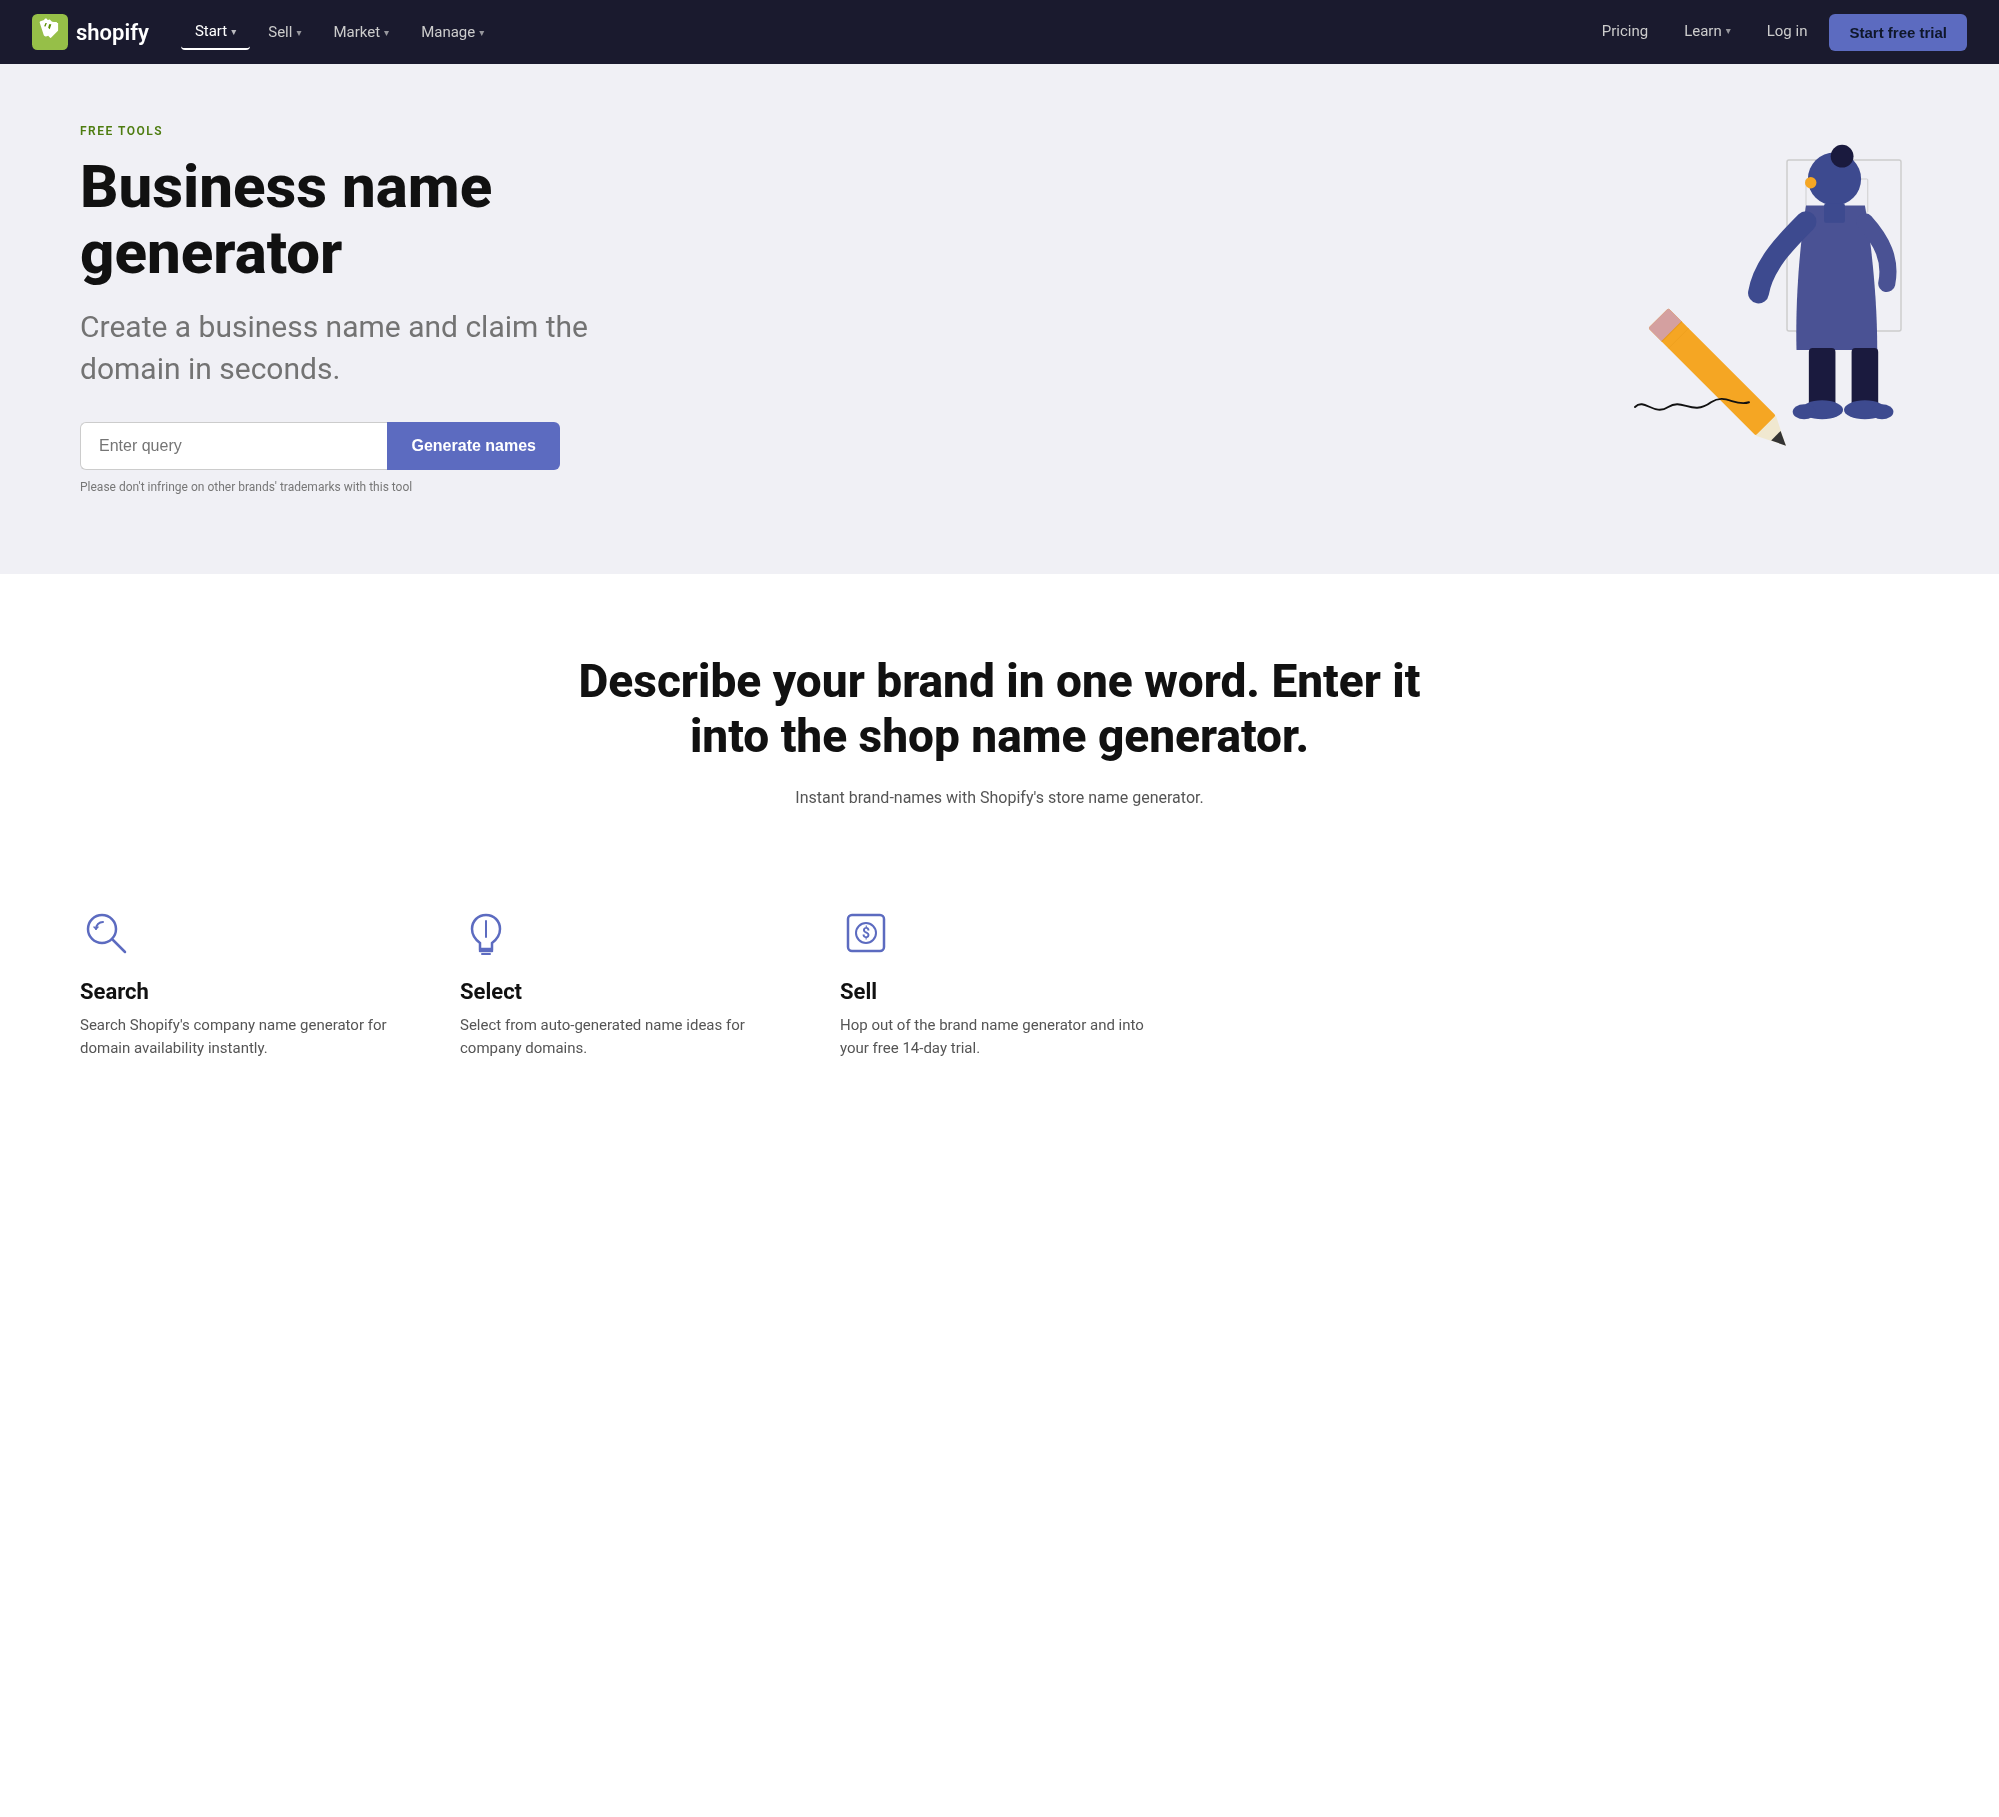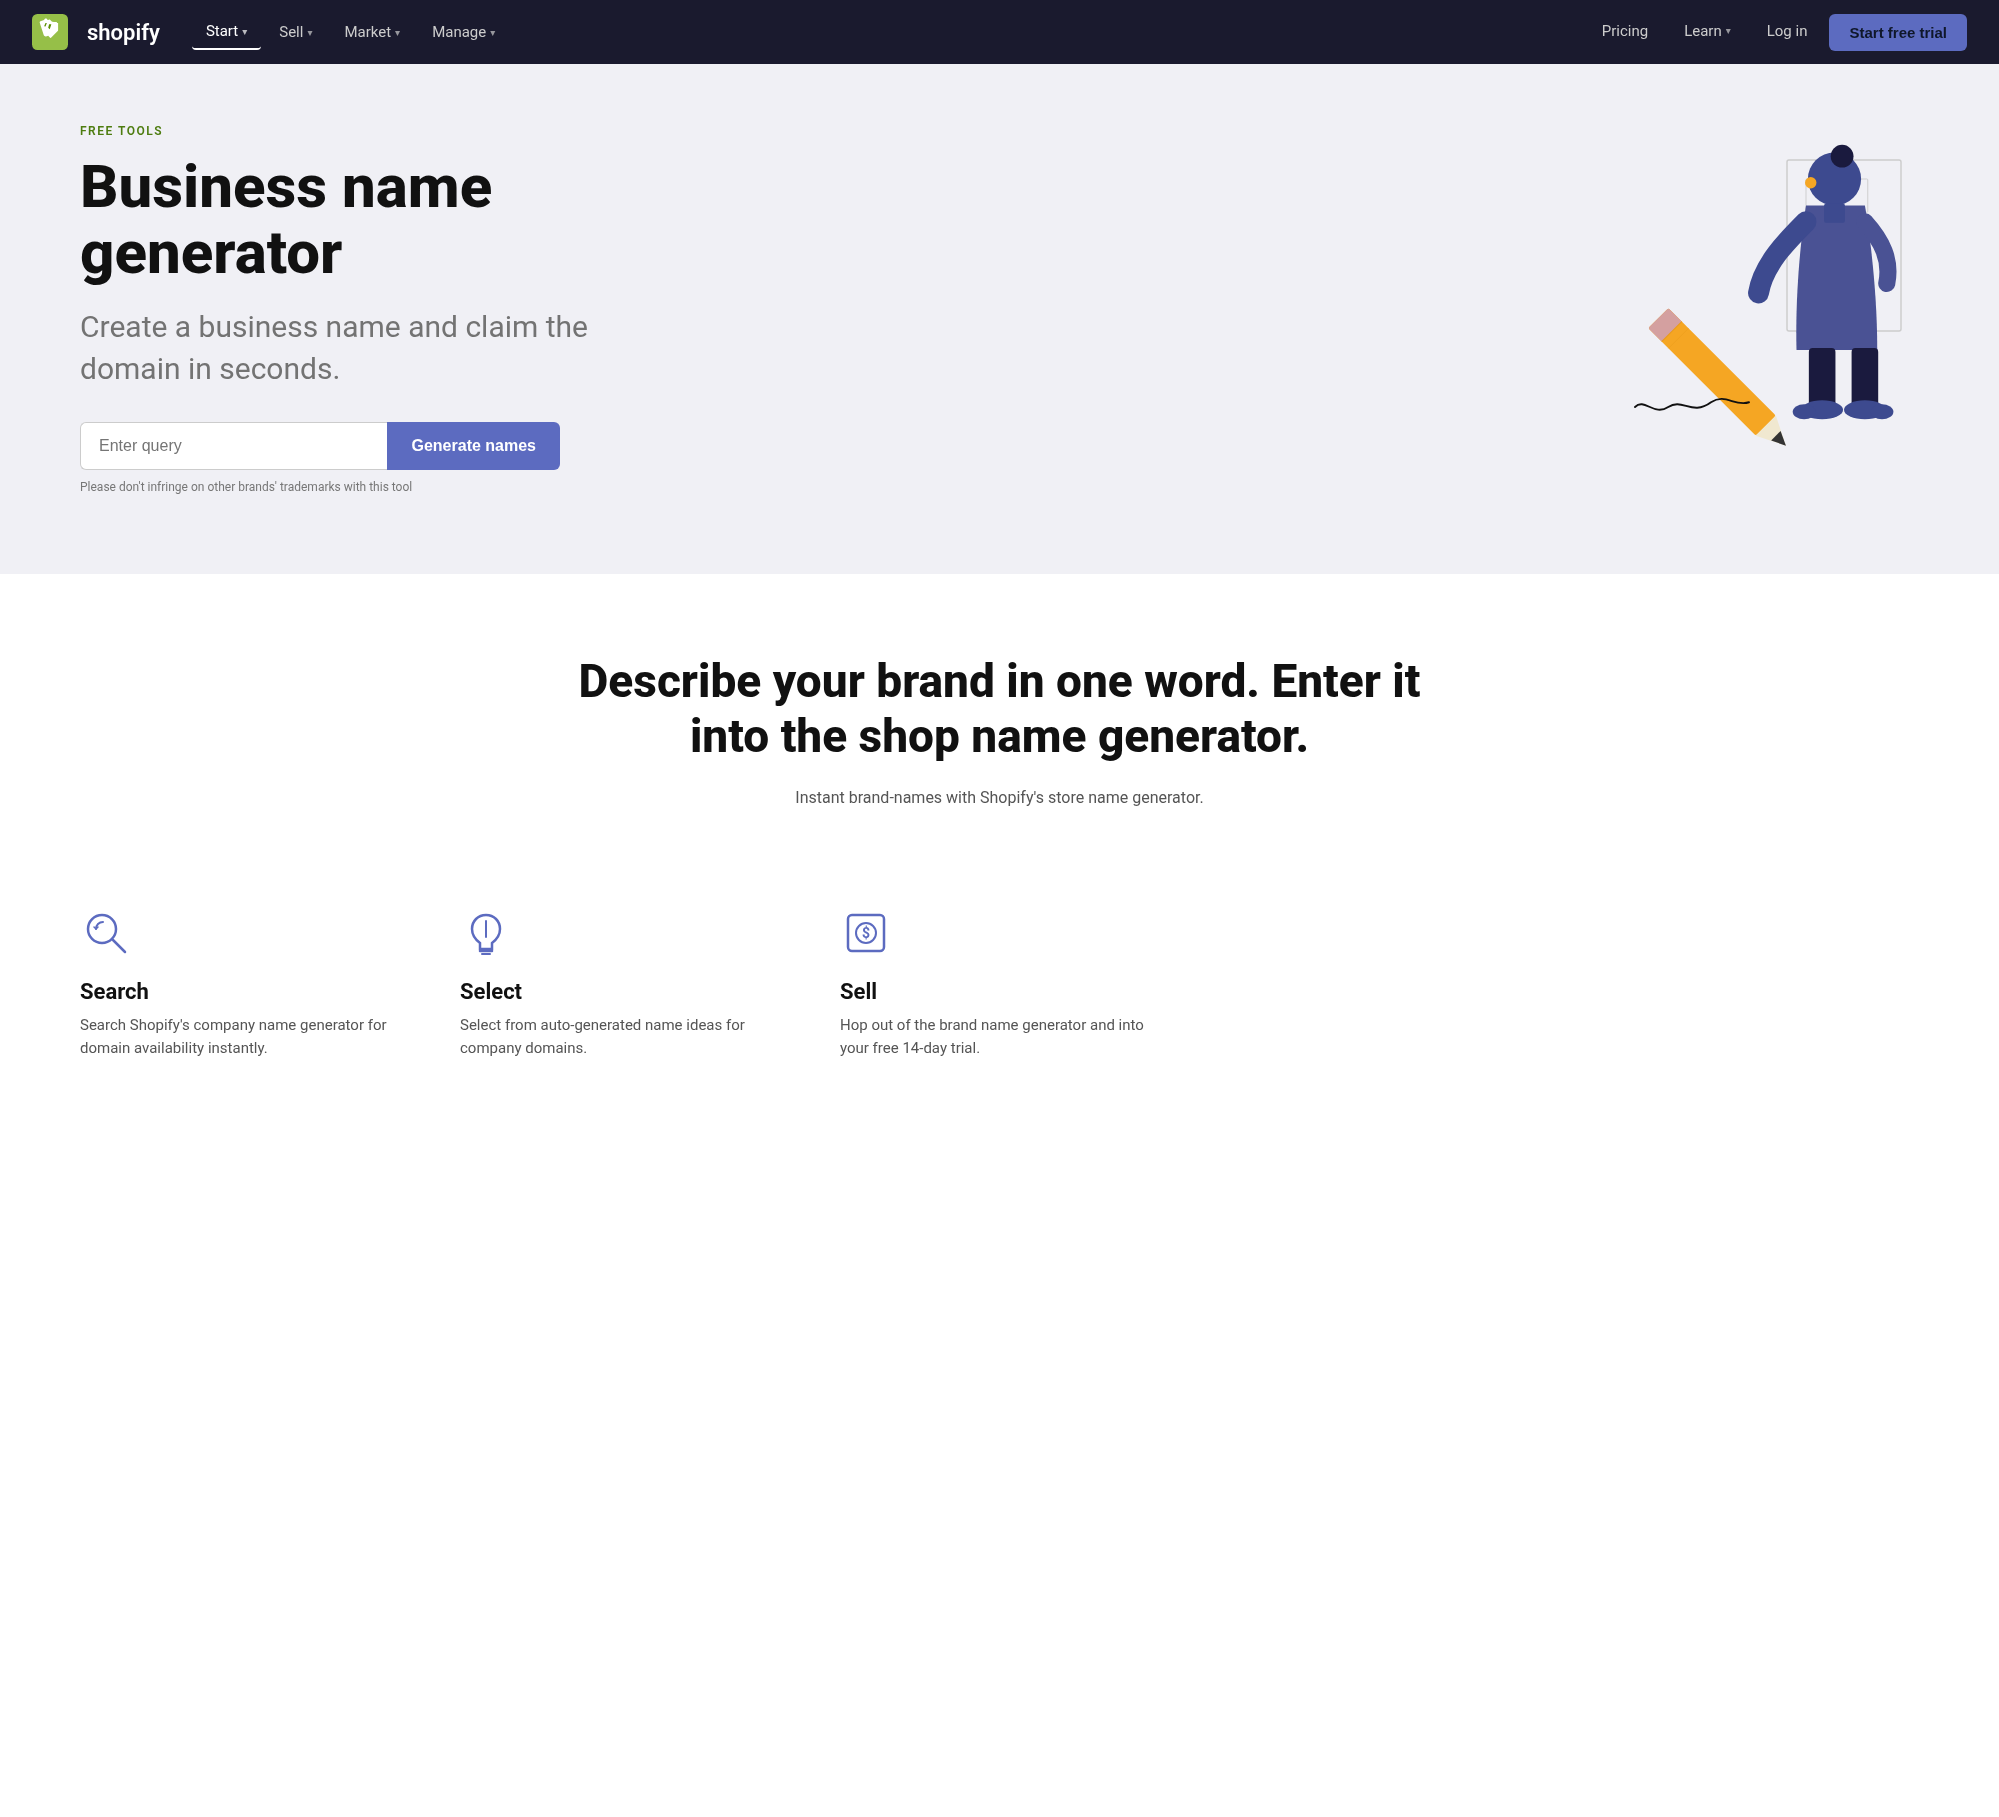--- a/index.html
+++ b/index.html
@@ -11,21 +11,21 @@
       display: flex;
       align-items: center;
       padding: 0 32px;
       height: 64px;
       position: relative;
       z-index: 100;
     }
     .nav-logo {
       display: flex;
       align-items: center;
-      gap: 19px;
+      gap: 8px;
       text-decoration: none;
       margin-right: 32px;
     }
     .logo-icon {
       width: 36px;
       height: 36px;
     }
     .logo-text {
       color: #fff;
       font-size: 22px;

